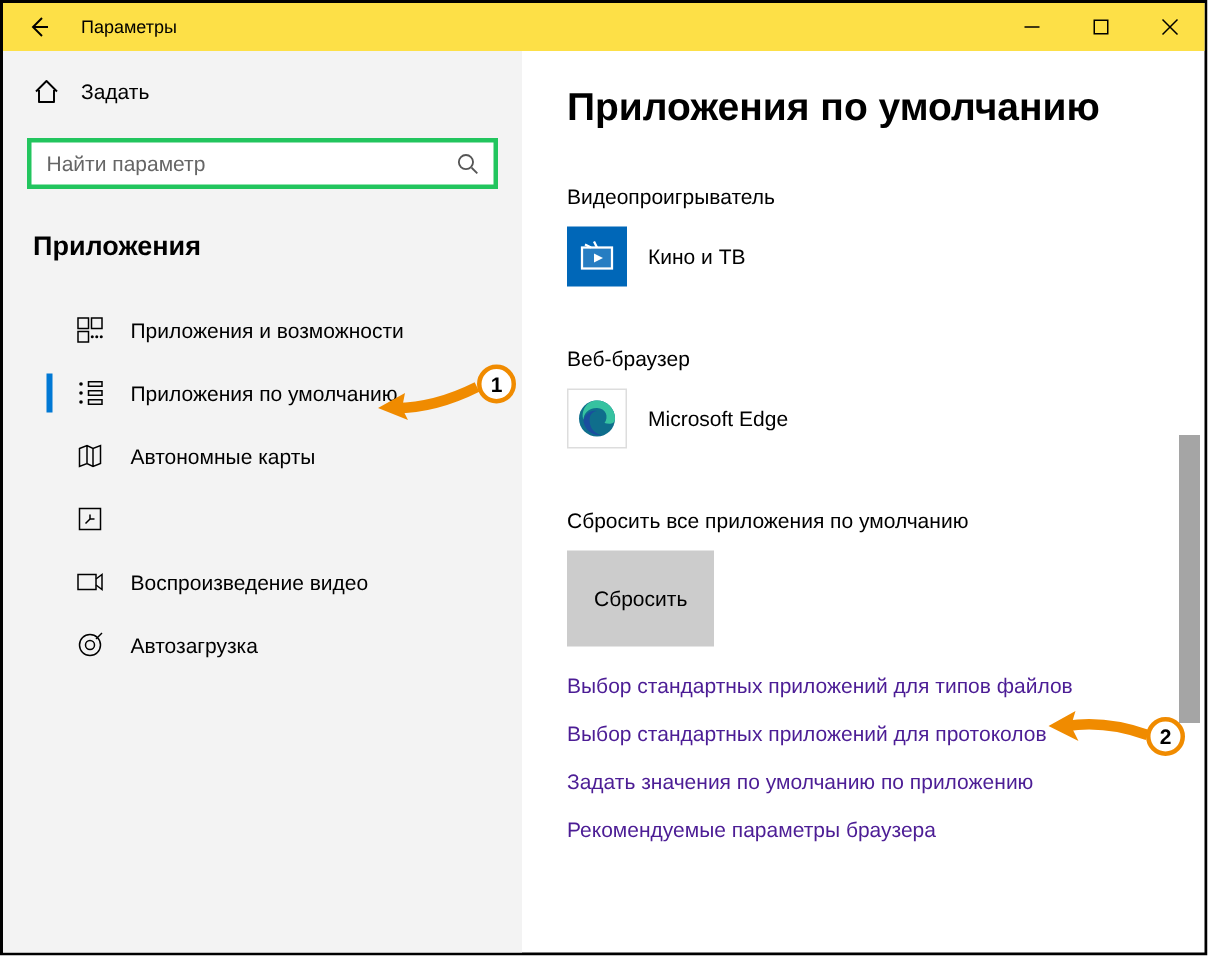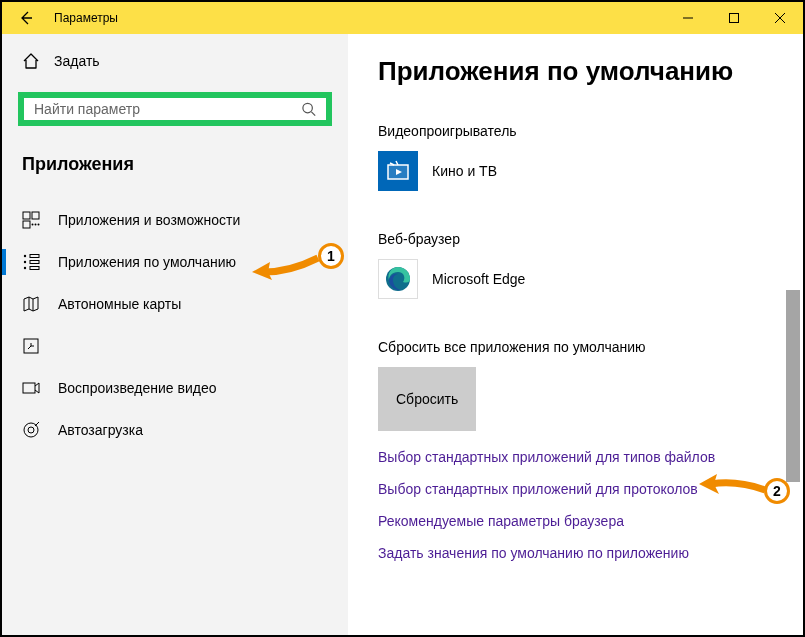--- a/index.html
+++ b/index.html
@@ -5,25 +5,25 @@
   * { box-sizing: border-box; margin: 0; padding: 0; }
   html, body { width: 805px; height: 637px; font-family: "Segoe UI", Tahoma, sans-serif; background: #fff; overflow: hidden; }
   .window { width: 805px; height: 637px; border: 2px solid #000; position: relative; background: #fff; }
   .titlebar { height: 32px; display: flex; align-items: center; background: #fde047; border-bottom: 0; }
   .titlebar .back { width: 48px; height: 32px; display:flex; align-items:center; justify-content:center; }
   .titlebar .title { font-size: 12px; color: #000; margin-left: 4px; flex: 1; }
   .winbtn { width: 46px; height: 32px; display:flex; align-items:center; justify-content:center; }
   .body { display:flex; height: calc(100% - 32px); }
   .sidebar { width: 346px; background: #f3f3f3; height: 100%; padding-top: 10px; }
   .home { display:flex; align-items:center; gap:14px; padding: 8px 20px; font-size:14px; }
-  .searchbox { margin: 14px 16px 10px 16px; height: 34px; border: 6px solid #22c55e; background:#fff; display:flex; align-items:center; padding: 0 10px; justify-content:space-between; }
+  .searchbox { margin: 14px 16px 10px 16px; height: 34px; border: 3px solid #22c55e; background:#fff; display:flex; align-items:center; padding: 0 10px; justify-content:space-between; }
   .searchbox input { border:none; outline:none; font-size:14px; width: 100%; color:#555; background:transparent; }
   .searchbox input::placeholder { color: #666; }
   .section-title { font-size:18px; font-weight:600; padding: 18px 20px 10px 20px; color:#000; }
-  .navlist { margin-top: 14px; }
+  .navlist { margin-top: 14px; padding-left: 29px; }
   .navitem { display:flex; align-items:center; gap:18px; padding: 12px 20px; font-size:14px; position:relative; cursor:default; }
   .navitem svg { flex-shrink: 0; }
   .navitem.selected::before { content:""; position:absolute; left:0; top:8px; bottom:8px; width:4px; background:#0078d4; }
   .content { flex:1; padding: 22px 30px; overflow-y:auto; position:relative; }
   .content h1 { font-size: 26px; font-weight: 600; margin-bottom: 36px; }
   .subhead { font-size: 14px; margin-bottom: 12px; }
   .app-tile { display:flex; align-items:center; gap:14px; margin-bottom: 40px; }
   .tile { width:40px; height:40px; background:#0067b8; display:flex; align-items:center; justify-content:center; }
   .tile.edge { background:#fff; border:1px solid #ddd; }
   .app-tile span.label { font-size:14px; }
@@ -164,22 +164,22 @@
         </div>
         <span class="label">Microsoft Edge</span>
       </div>
 
       <div class="reset-head">Сбросить все приложения по умолчанию</div>
       <button class="resetbtn">Сбросить</button>
 
       <div class="linklist">
         <a class="link">Выбор стандартных приложений для типов файлов</a>
         <a class="link">Выбор стандартных приложений для протоколов</a>
+        <a class="link">Задать значения по умолчанию по приложению</a>
         <a class="link">Рекомендуемые параметры браузера</a>
-        <a class="link">Задать значения по умолчанию по приложению</a>
       </div>
     </div>
 
   </div>
 
   <div class="scrollbar">
     <div class="scrolltrack"></div>
     <div class="scrollthumb"></div>
   </div>
 

